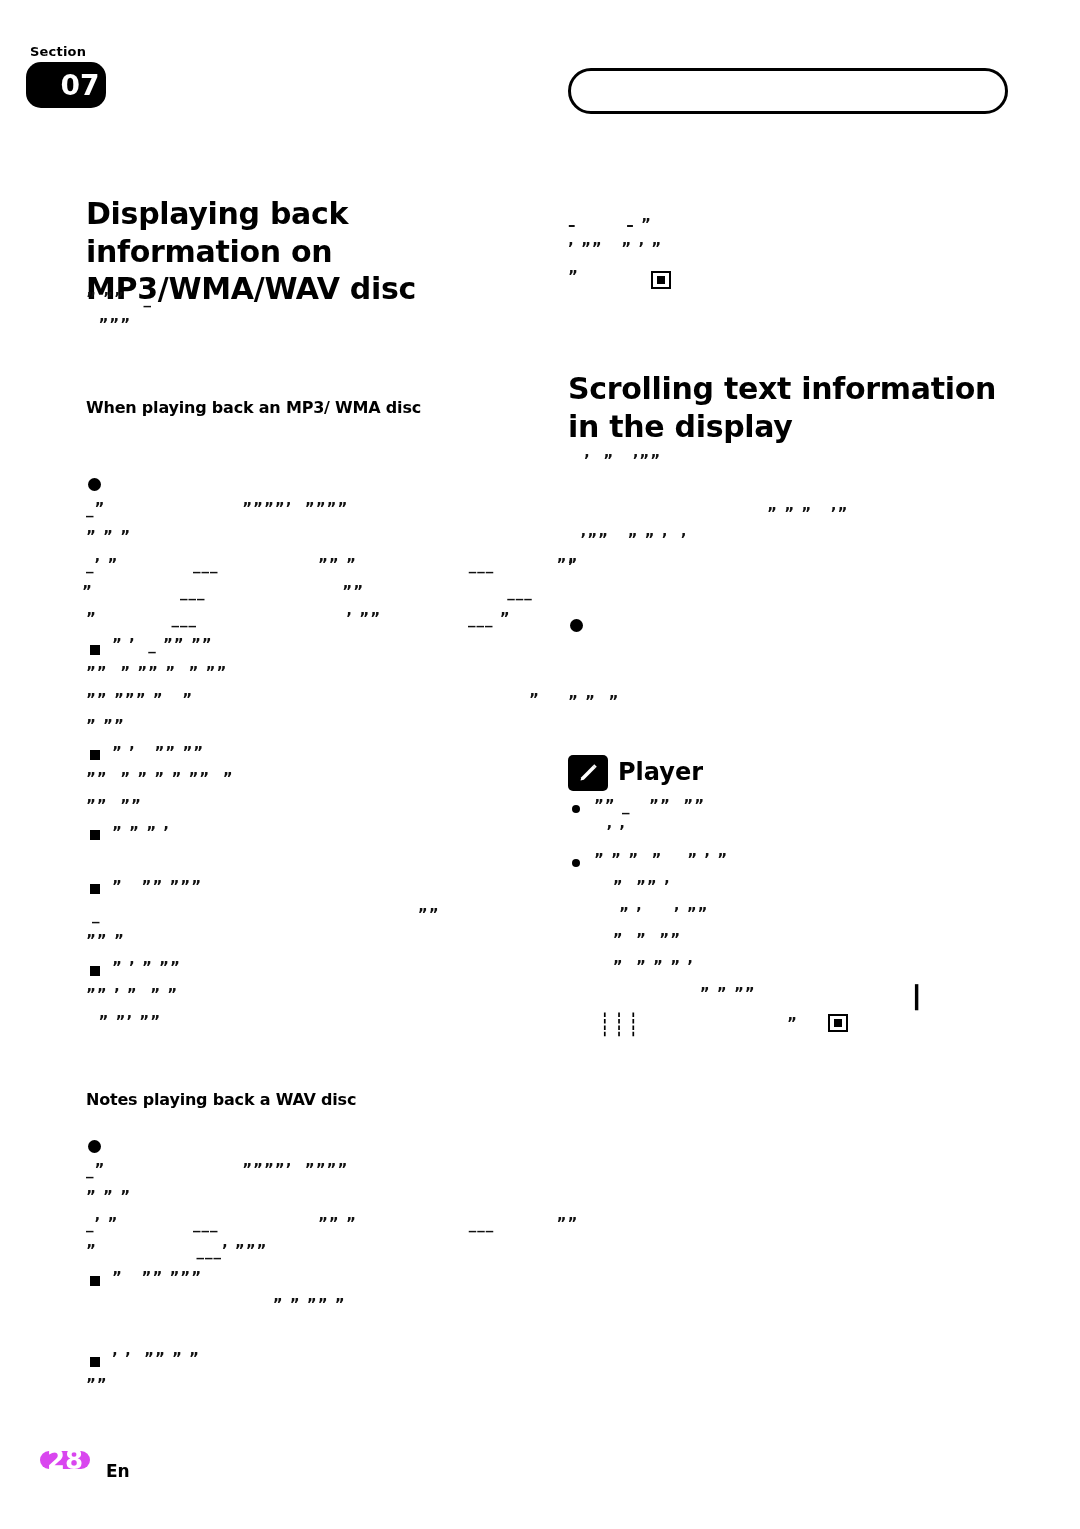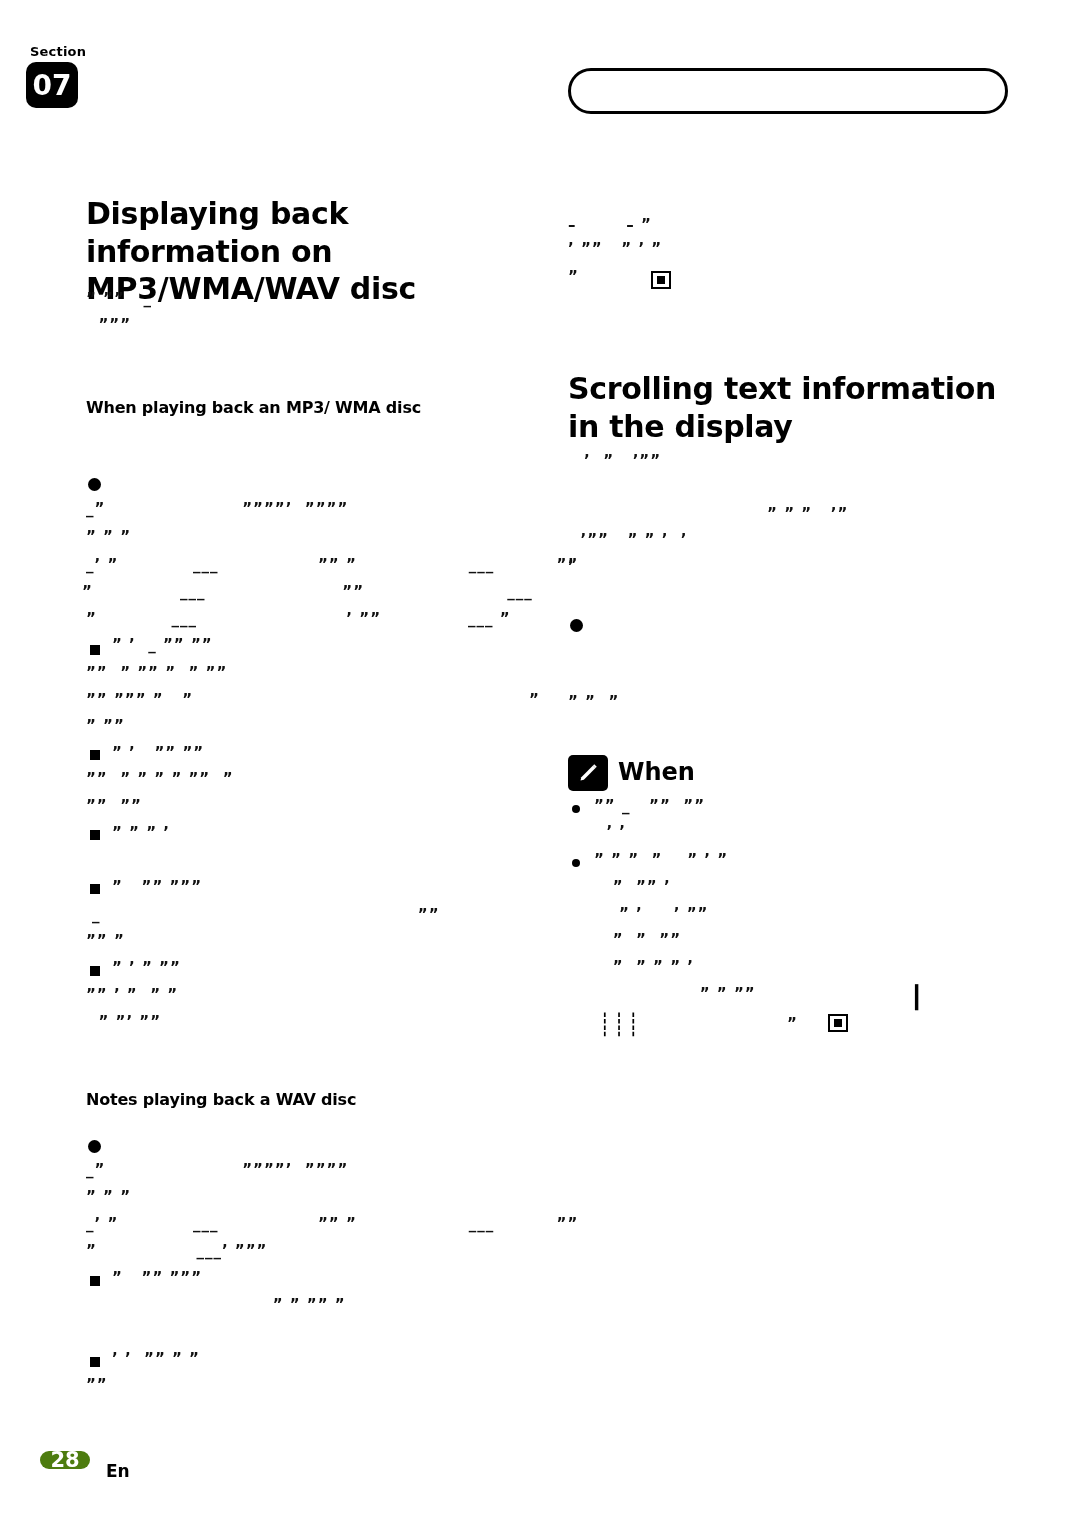--- a/index.html
+++ b/index.html
@@ -33,27 +33,28 @@
     letter-spacing: 0.2px;
     color: #000;
   }
   .section-badge {
     position: absolute;
     left: 26px;
     top: 24px;
     width: 52px;
     height: 46px;
     background: #000;
-    border-radius: 10px;
+    border-radius: 15px;
     color: #fff;
     font-size: 28px;
     font-weight: bold;
     display: flex;
     align-items: center;
     justify-content: center;
+    padding-left: 28px;
   }
   .title-pill {
     position: absolute;
     left: 88px;
     top: 30px;
     width: 438px;
     height: 46px;
     border: 3px solid #000;
     border-radius: 23px;
     box-sizing: border-box;
@@ -193,24 +194,24 @@
     bottom: 38px;
     width: 200px;
     height: 40px;
   }
   .page-badge {
     position: absolute;
     left: 0;
     top: 0;
     width: 50px;
     height: 18px;
-    background: #4d7c0f;
+    background: #d946ef;
     border-radius: 17px;
     color: #fff;
-    font-size: 21px;
+    font-size: 26px;
     font-weight: bold;
     display: flex;
     align-items: center;
     justify-content: center;
   }
   .lang-label {
     position: absolute;
     left: 66px;
     top: 10px;
     font-size: 17px;
@@ -306,21 +307,21 @@
 <div class="bullet-dot" style="left:570px; top:619px;"></div>
 <div class="glyphline" style="left:568px; top:693px;">” ”  ”</div>
 
 <div class="notes-block">
   <div class="notes-icon">
     <svg class="pencil" viewBox="0 0 24 24">
       <polygon points="3,21 7,20 21,6 18,3 4,17" fill="#ffffff"></polygon>
       <polygon points="18,3 21,6 22.5,4.5 19.5,1.5" fill="#ffffff"></polygon>
     </svg>
   </div>
-  <div class="notes-label">When</div>
+  <div class="notes-label">Player</div>
 </div>
 
 <div class="bullet-small" style="left:572px; top:805px;"></div>
 <div class="glyphline" style="left:594px; top:797px;">”” _   ””  ””</div>
 <div class="glyphline" style="left:594px; top:823px;">  ’ ’</div>
 
 <div class="bullet-small" style="left:572px; top:859px;"></div>
 <div class="glyphline" style="left:594px; top:851px;">” ” ”  ”    ” ’ ”</div>
 <div class="glyphline" style="left:594px; top:878px;">   ”  ”” ’</div>
 <div class="glyphline" style="left:594px; top:905px;">    ” ’     ’ ””</div>

